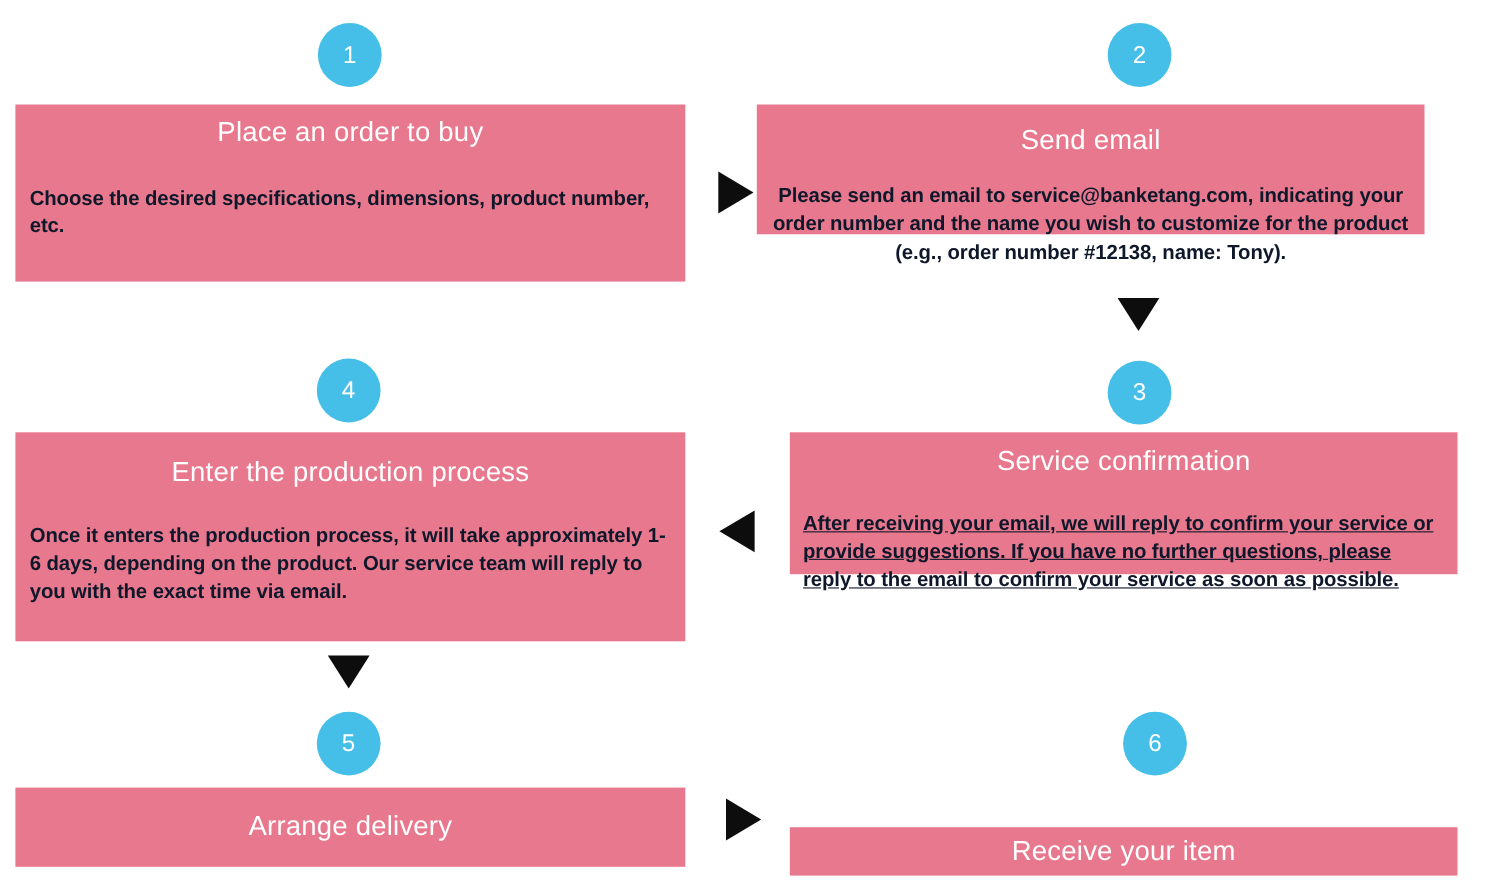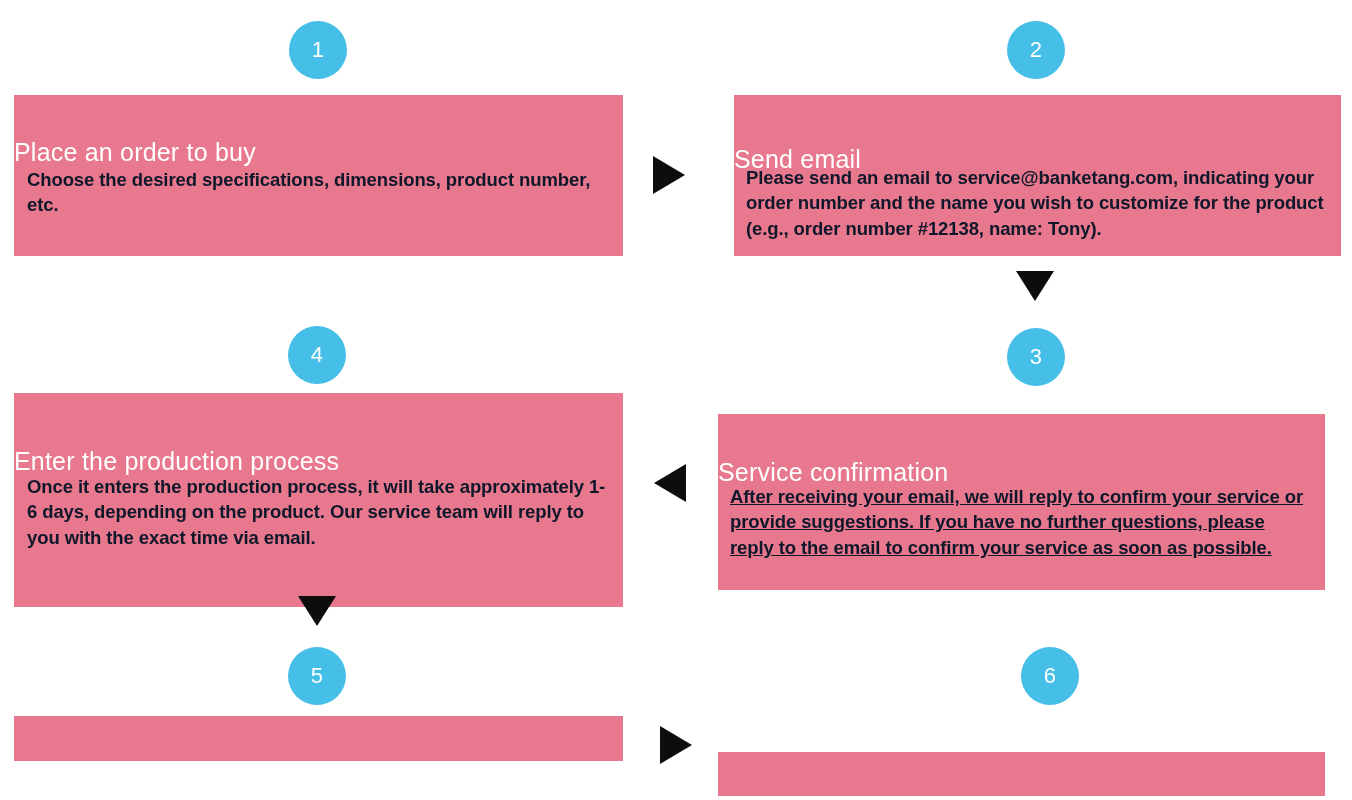--- a/index.html
+++ b/index.html
@@ -44,55 +44,54 @@
   .box {
     position: absolute;
     background: #e8788d;
     box-sizing: border-box;
     padding: 0;
   }
   .box-title {
     color: #ffffff;
     font-size: 25px;
     font-weight: 400;
-    text-align: left;
+    text-align: center;
     letter-spacing: 0.2px;
     white-space: nowrap;
-    margin-top: 32px;
   }
   .box-body {
     color: #0f172a;
     font-size: 18.5px;
     font-weight: bold;
     line-height: 1.37;
     letter-spacing: -0.1px;
   }
 
   
   #box-1 { left: 14px;  top: 95px;  width: 609px;  height: 161px; }
   #box-1 .box-title { position: absolute; left: 0; right: 0; top: 11px; }
   #box-1 .box-body  { position: absolute; left: 13px; right: 13px; top: 72px; }
 
   
-  #box-2 { left: 734px; top: 95px;  width: 607px;  height: 161px; }
+  #box-2 { left: 688px; top: 95px;  width: 607px;  height: 118px; }
   #box-2 .box-title { position: absolute; left: 0; right: 0; top: 18px; }
-  #box-2 .box-body  { position: absolute; left: 12px; right: 12px; top: 70px; }
+  #box-2 .box-body  { position: absolute; left: 12px; right: 12px; top: 70px; text-align: center; }
 
   
-  #box-3 { left: 718px; top: 414px; width: 607px;  height: 176px; }
+  #box-3 { left: 718px; top: 393px; width: 607px;  height: 129px; }
   #box-3 .box-title { position: absolute; left: 0; right: 0; top: 12px; }
   #box-3 .box-body  { position: absolute; left: 12px; right: 12px; top: 70px; text-decoration: underline; }
 
   
-  #box-4 { left: 14px;  top: 393px; width: 609px;  height: 214px; }
+  #box-4 { left: 14px;  top: 393px; width: 609px;  height: 190px; }
   #box-4 .box-title { position: absolute; left: 0; right: 0; top: 22px; }
   #box-4 .box-body  { position: absolute; left: 13px; right: 13px; top: 81px; }
 
   
-  #box-5 { left: 14px;  top: 716px; width: 609px; height: 45px; }
+  #box-5 { left: 14px;  top: 716px; width: 609px; height: 72px; }
   #box-6 { left: 718px; top: 752px; width: 607px; height: 44px; }
   #box-5 .box-title, #box-6 .box-title {
     position: absolute; left: 0; right: 0; top: 50%;
     transform: translateY(-50%);
   }
 
   
   #badge-1 { left: 289px;  top: 21px;  }
   #badge-2 { left: 1007px; top: 21px;  }
   #badge-3 { left: 1007px; top: 328px; }

